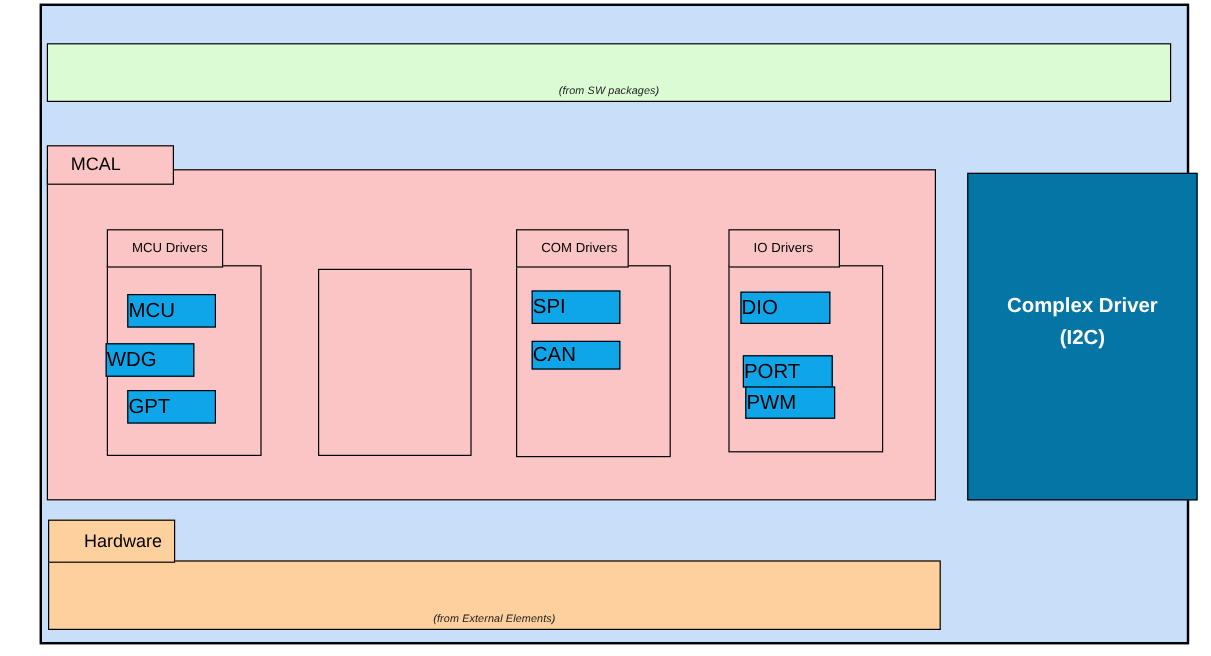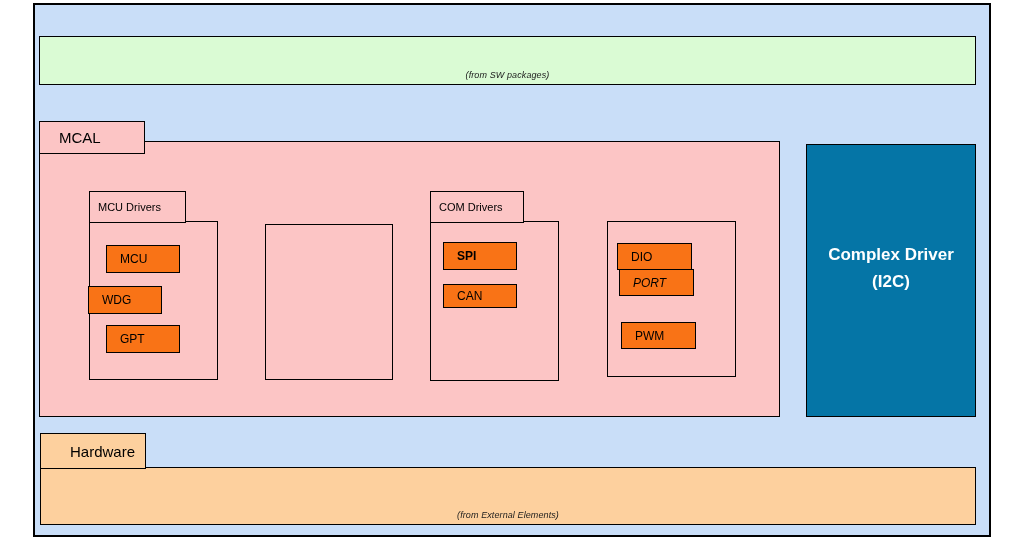--- a/index.html
+++ b/index.html
@@ -25,21 +25,21 @@
   .abs { position: absolute; }
 
   
   .pkg-tab {
     border: 1.5px solid #000000;
     display: flex;
     align-items: center;
     z-index: 3;
   }
   .pkg-tab.big { font-size: 15px; padding-left: 19px; }
-  .pkg-tab.small { font-size: 11px; padding-left: 8px; line-height: 13px; text-align: right; }
+  .pkg-tab.small { font-size: 11px; padding-left: 20px; line-height: 13px; text-align: right; }
 
   
   .pkg-body {
     border: 1.5px solid #000000;
     z-index: 2;
   }
 
   .green { background: #dafbd4; }
   .pink  { background: #fcc5c5; }
   .orange{ background: #fdd09e; justify-content: center; }
@@ -49,32 +49,31 @@
     font-size: 9px;
     font-style: italic;
     text-align: center;
     color: #1c1c1c;
     letter-spacing: 0.1px;
   }
 
   .item-box {
     position: absolute;
     border: 1.5px solid #000000;
-    background: #f97316;
-    font-size: 12px;
+    background: #0ea5e9;
+    font-size: 17px;
     display: flex;
     align-items: center;
-    padding-left: 13px;
     z-index: 4;
   }
 
   #complex-driver {
     position: absolute;
     left: 806px; top: 144px;
-    width: 170px; height: 273px;
+    width: 192px; height: 273px;
     background: #0575a6;
     border: 1.5px solid #000000;
     color: #ffffff;
     font-weight: bold;
     font-size: 17px;
     line-height: 27px;
     display: flex;
     flex-direction: column;
     align-items: center;
     justify-content: center;
@@ -111,44 +110,47 @@
   <div class="item-box" style="left:106px; top:325px; width:74px; height:28px;">
     <span>GPT</span>
   </div>
 
   <div class="abs pkg-body pink" style="left:265px; top:224px; width:128px; height:156px;"></div>
 
   <div class="abs pkg-tab small pink" style="left:430px; top:191px; width:94px; height:32px;">
     <span>COM Drivers</span>
   </div>
   <div class="abs pkg-body pink" style="left:430px; top:221px; width:129px; height:160px;"></div>
-  <div class="item-box" style="left:443px; top:242px; width:74px; height:28px;font-weight:bold;">
+  <div class="item-box" style="left:443px; top:242px; width:74px; height:28px;">
     <span>SPI</span>
   </div>
   <div class="item-box" style="left:443px; top:284px; width:74px; height:24px;">
     <span>CAN</span>
   </div>
 
+  <div class="abs pkg-tab small pink" style="left:607px; top:191px; width:93px; height:32px;">
+    <span>IO Drivers</span>
+  </div>
   <div class="abs pkg-body pink" style="left:607px; top:221px; width:129px; height:156px;"></div>
   <div class="item-box" style="left:617px; top:243px; width:75px; height:27px;">
     <span>DIO</span>
   </div>
-  <div class="item-box" style="left:619px; top:269px; width:75px; height:27px;font-style:italic;">
+  <div class="item-box" style="left:619px; top:296px; width:75px; height:27px;">
     <span>PORT</span>
   </div>
   <div class="item-box" style="left:621px; top:322px; width:75px; height:27px;text-align:right;">
     <span>PWM</span>
   </div>
 
   <div class="note" style="left:420px; top:384px; width:150px;">(from SW Packages)</div>
 
   <div id="complex-driver">
     <span>Complex Driver</span>
     <span>(I2C)</span>
   </div>
 
   <div class="abs pkg-tab big orange" style="left:40px; top:433px; width:106px; height:36px;">
     <span>Hardware</span>
   </div>
-  <div class="abs pkg-body orange" style="left:40px; top:467px; width:936px; height:58px;">
+  <div class="abs pkg-body orange" style="left:40px; top:467px; width:744px; height:58px;">
     <div class="note" style="left:0; right:0; bottom:4px;">(from External Elements)</div>
   </div>
 </div>
 
 </body></html>

